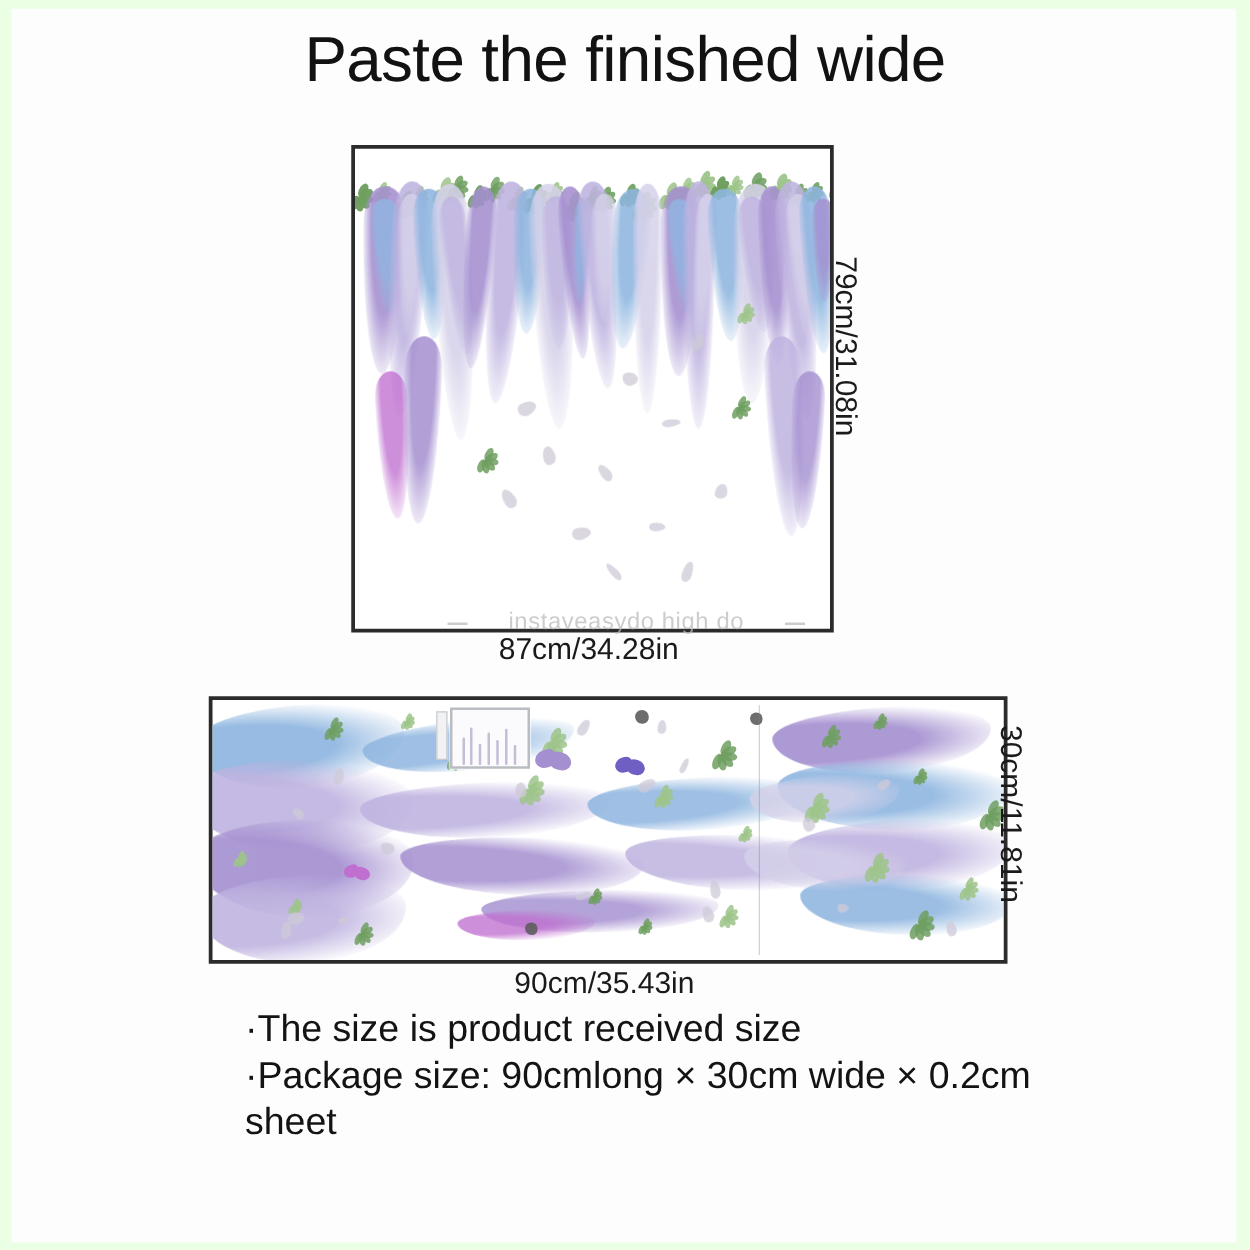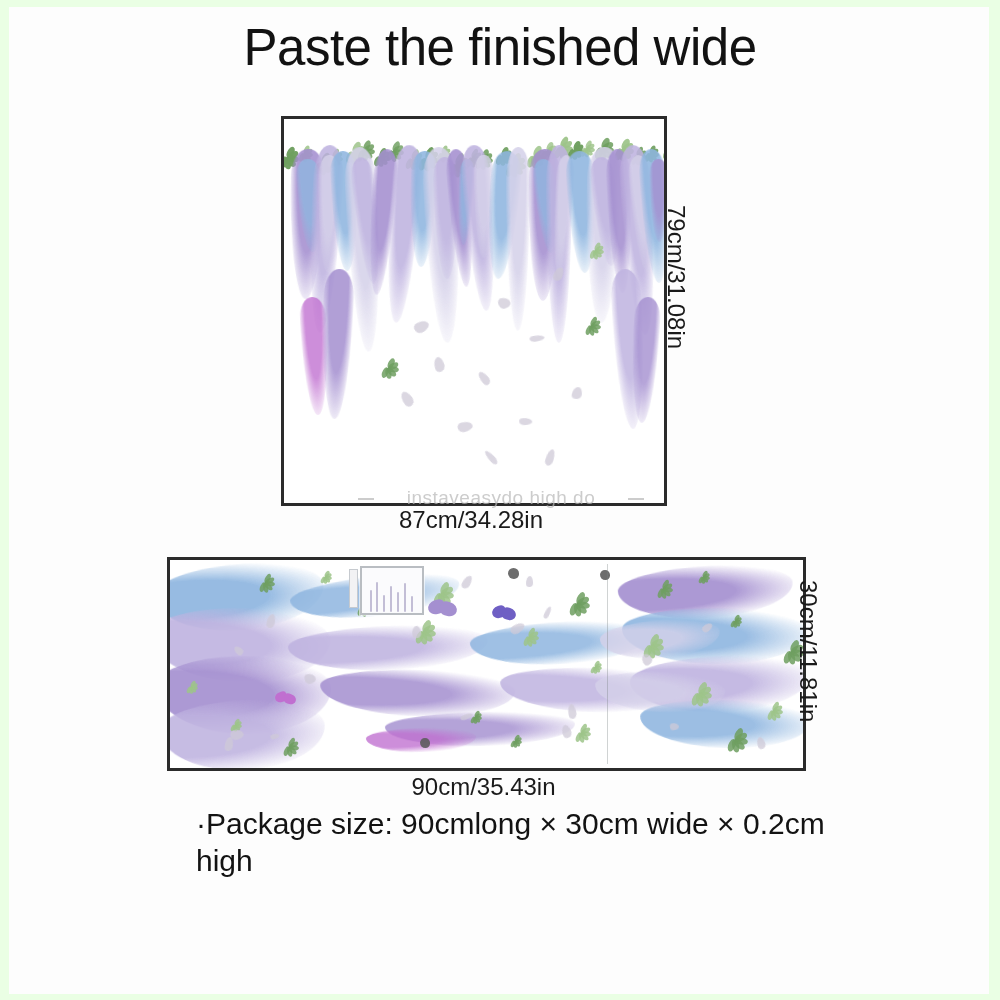--- a/index.html
+++ b/index.html
@@ -717,14 +717,15 @@
     <div class="blade" style="left:42px; height:29px;"></div>
     <div class="blade" style="left:49px; height:16px;"></div>
   </div>
 </div>
 
 <div class="dim" style="left:167px; top:773px; width:633px; text-align:center;">90cm/35.43in</div>
 
 <div class="dim dim-vertical" style="left:822px; top:580px;">30cm/11.81in</div>
 
 <div class="notes">
-  <div>·Package size: 90cmlong × 30cm wide × 0.2cm high</div>
+  <div>·The size is product received size</div>
+  <div>·Package size: 90cmlong × 30cm wide × 0.2cm sheet</div>
 </div>
 
 </body></html>

